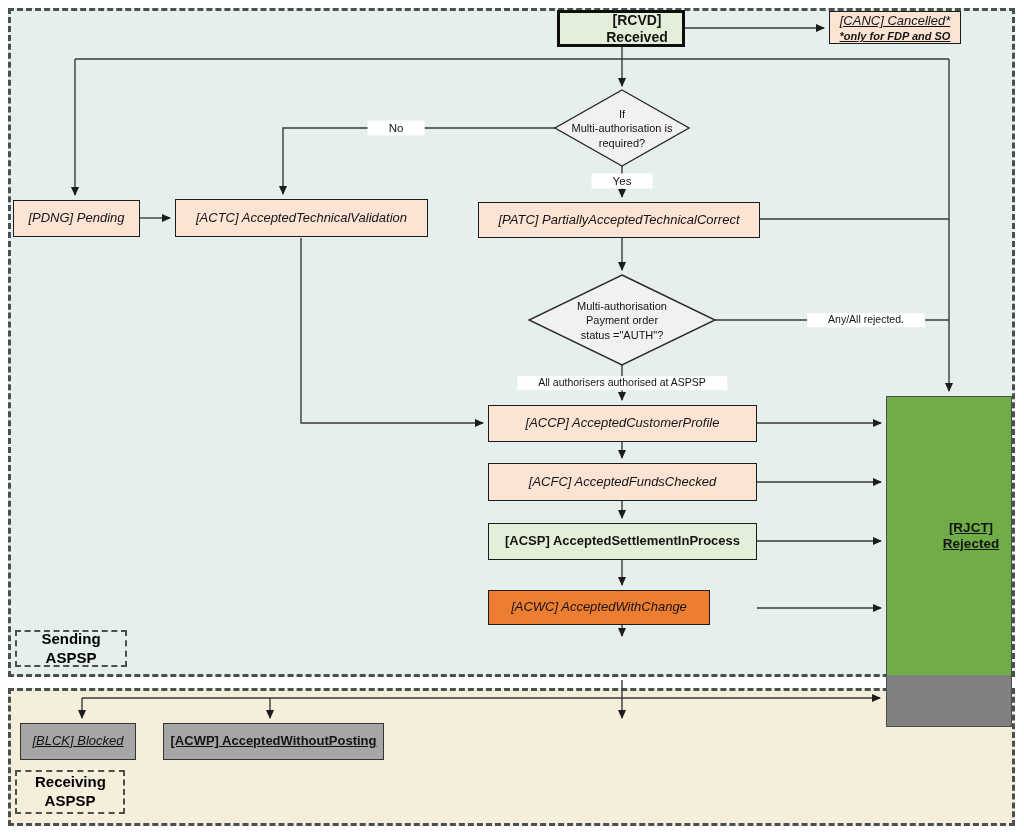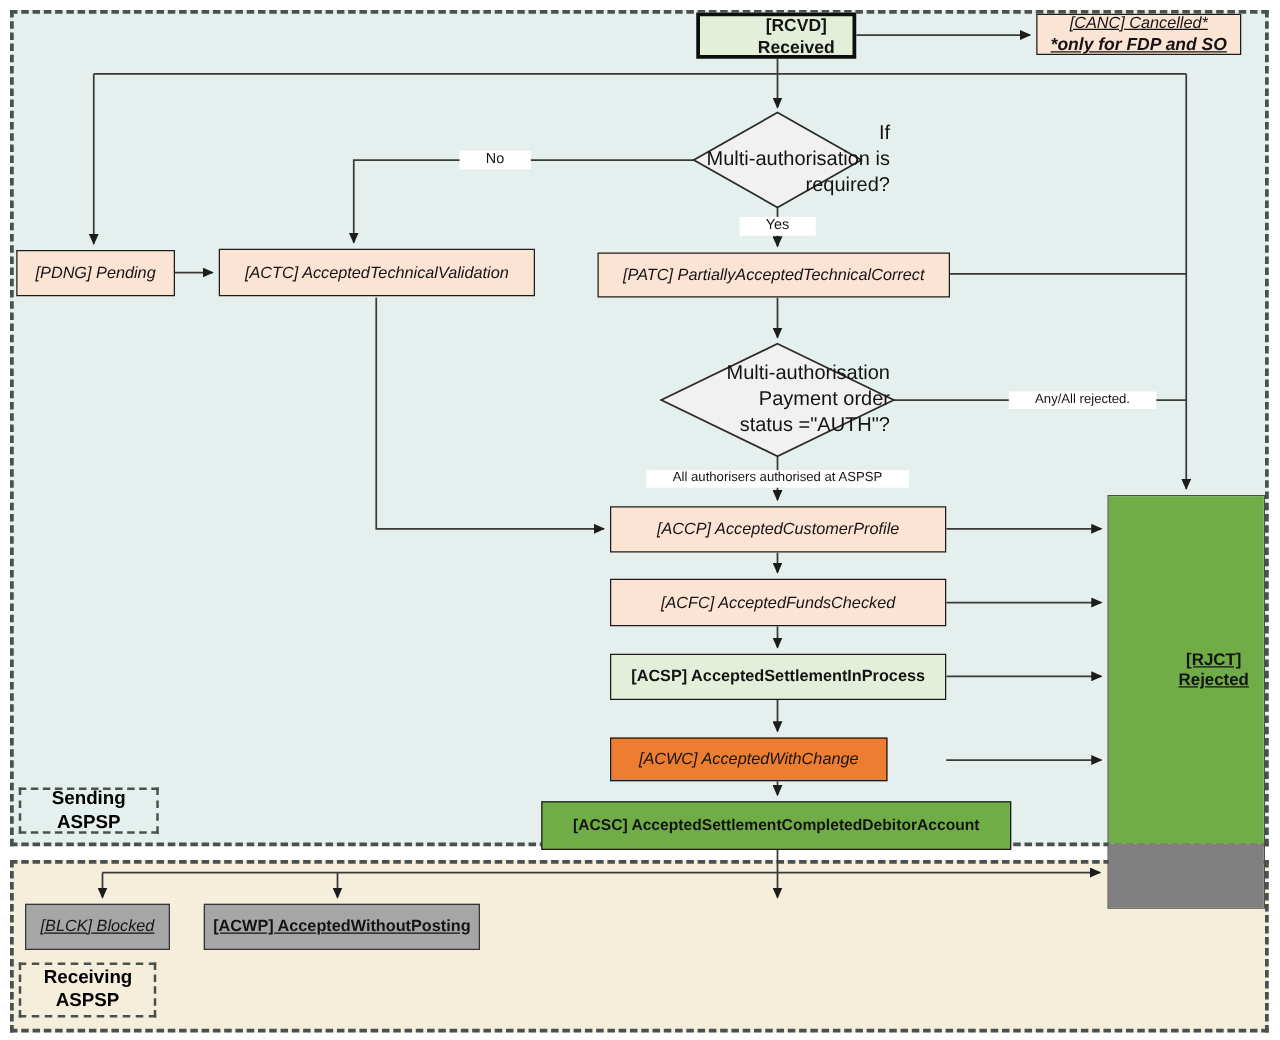--- a/index.html
+++ b/index.html
@@ -17,29 +17,29 @@
   .peach {background:#fce4d4;}
   .lgreen {background:#e4efda;}
   .orange {background:#ed7d31;}
   .green  {background:#70ad47;}
   .graybx {background:#a6a6a6; border-color:#333333;}
   .it {font-style:italic;}
   .bd {font-weight:bold;}
   .ul {text-decoration:underline;}
   .thick {border-width:3px; border-color:#0e0e0e;padding-left:32px;}
 
-  .canc-note {font-size:14px; font-weight:bold; font-style:italic; text-decoration:underline; margin-top:1px;}
+  .canc-note {font-size:11px; font-weight:bold; font-style:italic; text-decoration:underline; margin-top:1px;}
 
   .rjct {left:886px; top:396px; width:126px; height:331px; padding:0; border:1px solid #4d4d4d;
          display:flex; flex-direction:column; align-items:stretch; justify-content:flex-start;}
   .rjct .green-part {flex:1 1 auto; background:#70ad47; display:flex; align-items:center; justify-content:center;padding-left:44px;}
   .rjct .gray-part {flex:0 0 51px; background:#808080;}
 
   .diamond-text {position:absolute; z-index:3; transform:translate(-50%,-50%);
-                 text-align:right; font-size:16px; line-height:1.3; color:#141414;
+                 text-align:center; font-size:11px; line-height:1.3; color:#141414;
                  white-space:pre-line; width:180px; pointer-events:none;}
 
   .wire-label {position:absolute; z-index:4; transform:translate(-50%,-50%);
                background:#ffffff; color:#141414; font-size:10.5px; padding:0 21px;
                white-space:nowrap; line-height:1.3;}
   .wire-label.big {font-size:11.5px;}
 
   .zone-label {position:absolute; box-sizing:border-box; border:2.5px dashed #49514f;
                display:flex; align-items:center; justify-content:center; text-align:center;
                font-weight:bold; font-size:15px; color:#000000; z-index:3; line-height:1.25;}
@@ -96,21 +96,21 @@
     <g stroke="#2a2a2a" stroke-width="1.4" fill="#f1f1f1">
       <polygon points="622,90 689,128 622,166 555,128"></polygon>
       <polygon points="622,275 715,320 622,365 529,320"></polygon>
     </g>
   </svg>
 
   <div class="node lgreen bd thick" style="left:557px; top:10px; width:128px; height:37px; font-size:14px;">
     <span>[RCVD] Received</span>
   </div>
 
-  <div class="node peach" style="left:829px; top:11px; width:164px; height:33px;justify-content:flex-end;">
+  <div class="node peach" style="left:829px; top:11px; width:132px; height:33px;justify-content:flex-end;">
     <span class="it ul">[CANC] Cancelled*</span>
     <span class="canc-note">*only for FDP and SO</span>
   </div>
 
   <div class="node peach it" style="left:13px; top:200px; width:127px; height:37px;">
     <span>[PDNG] Pending</span>
   </div>
 
   <div class="node peach it" style="left:175px; top:199px; width:253px; height:38px;">
     <span>[ACTC] AcceptedTechnicalValidation</span>
@@ -129,23 +129,20 @@
   </div>
 
   <div class="node lgreen bd" style="left:488px; top:523px; width:269px; height:37px;">
     <span>[ACSP] AcceptedSettlementInProcess</span>
   </div>
 
   <div class="node orange it" style="left:488px; top:590px; width:222px; height:35px;">
     <span>[ACWC] AcceptedWithChange</span>
   </div>
 
-  <div class="node green bd" style="left:433px; top:641px; width:376px; height:39px; font-size:12.5px;">
-    <span>[ACSC] AcceptedSettlementCompletedDebitorAccount</span>
-  </div>
 
   <div class="node rjct">
     <div class="green-part">
       <span class="bd ul" style="font-size:13.5px;">[RJCT] Rejected</span>
     </div>
     <div class="gray-part"></div>
   </div>
 
   <div class="node graybx it" style="left:20px; top:723px; width:116px; height:37px;">
     <span class="ul">[BLCK] Blocked</span>

